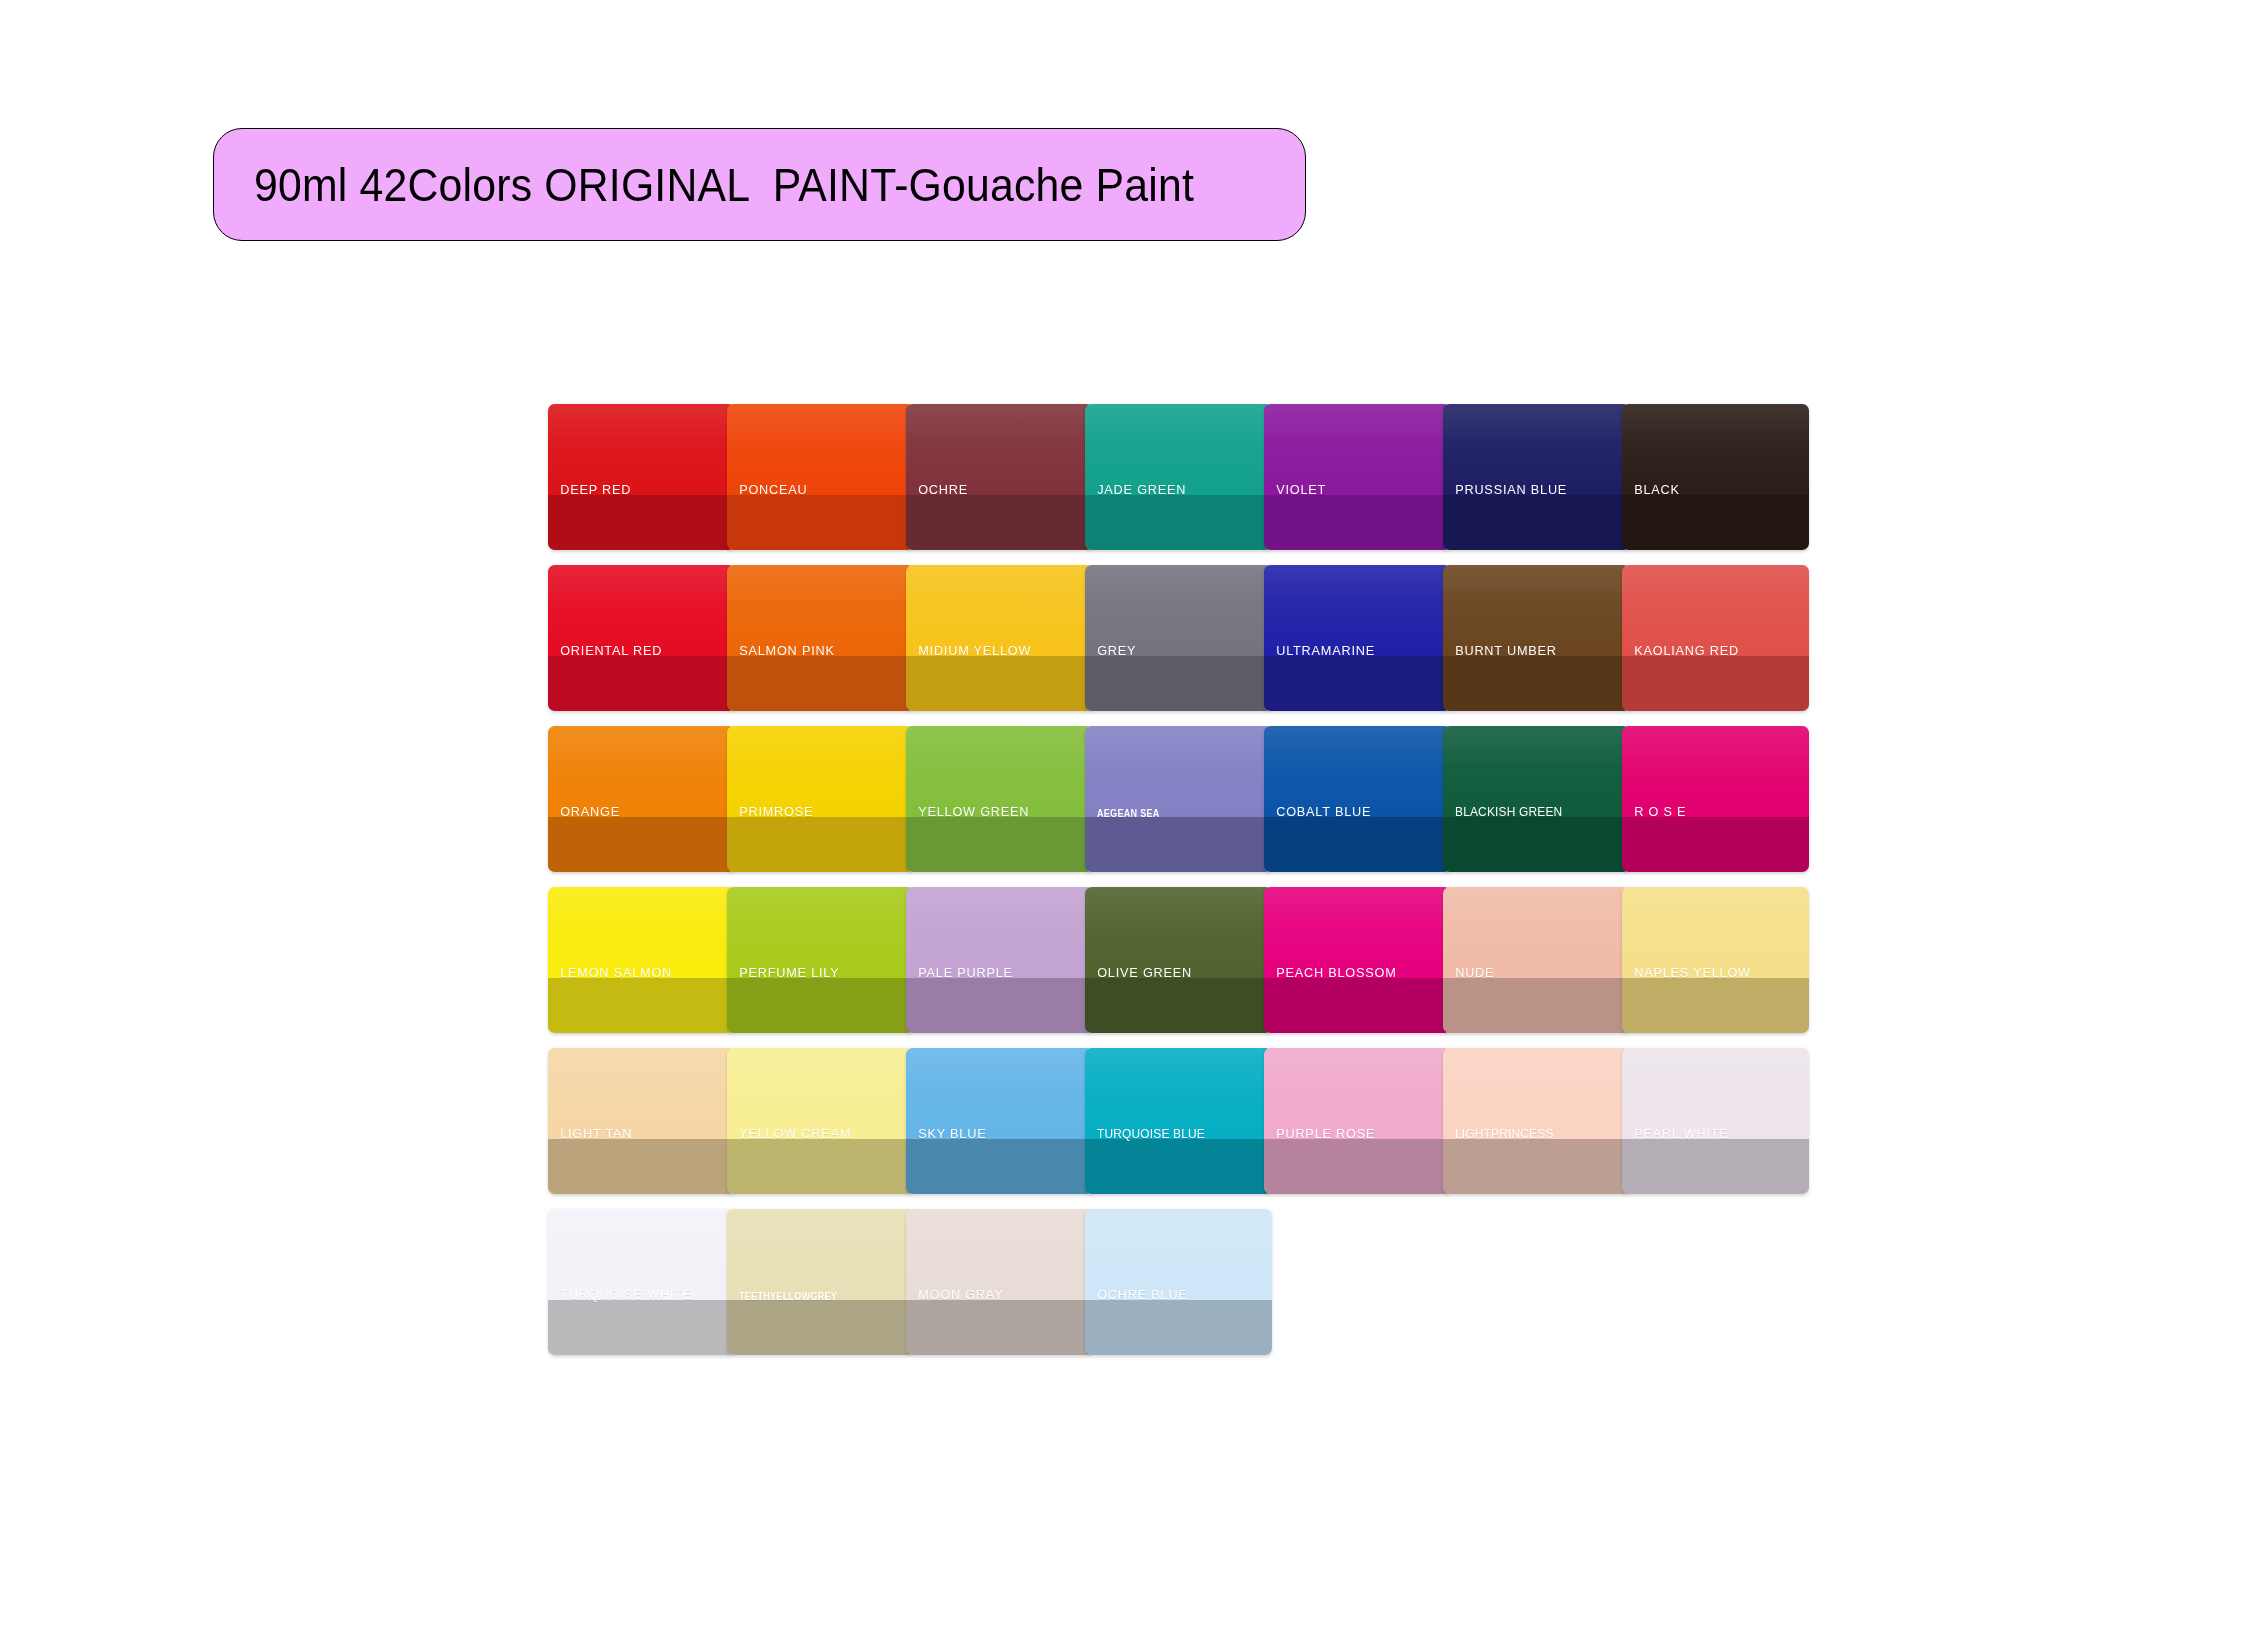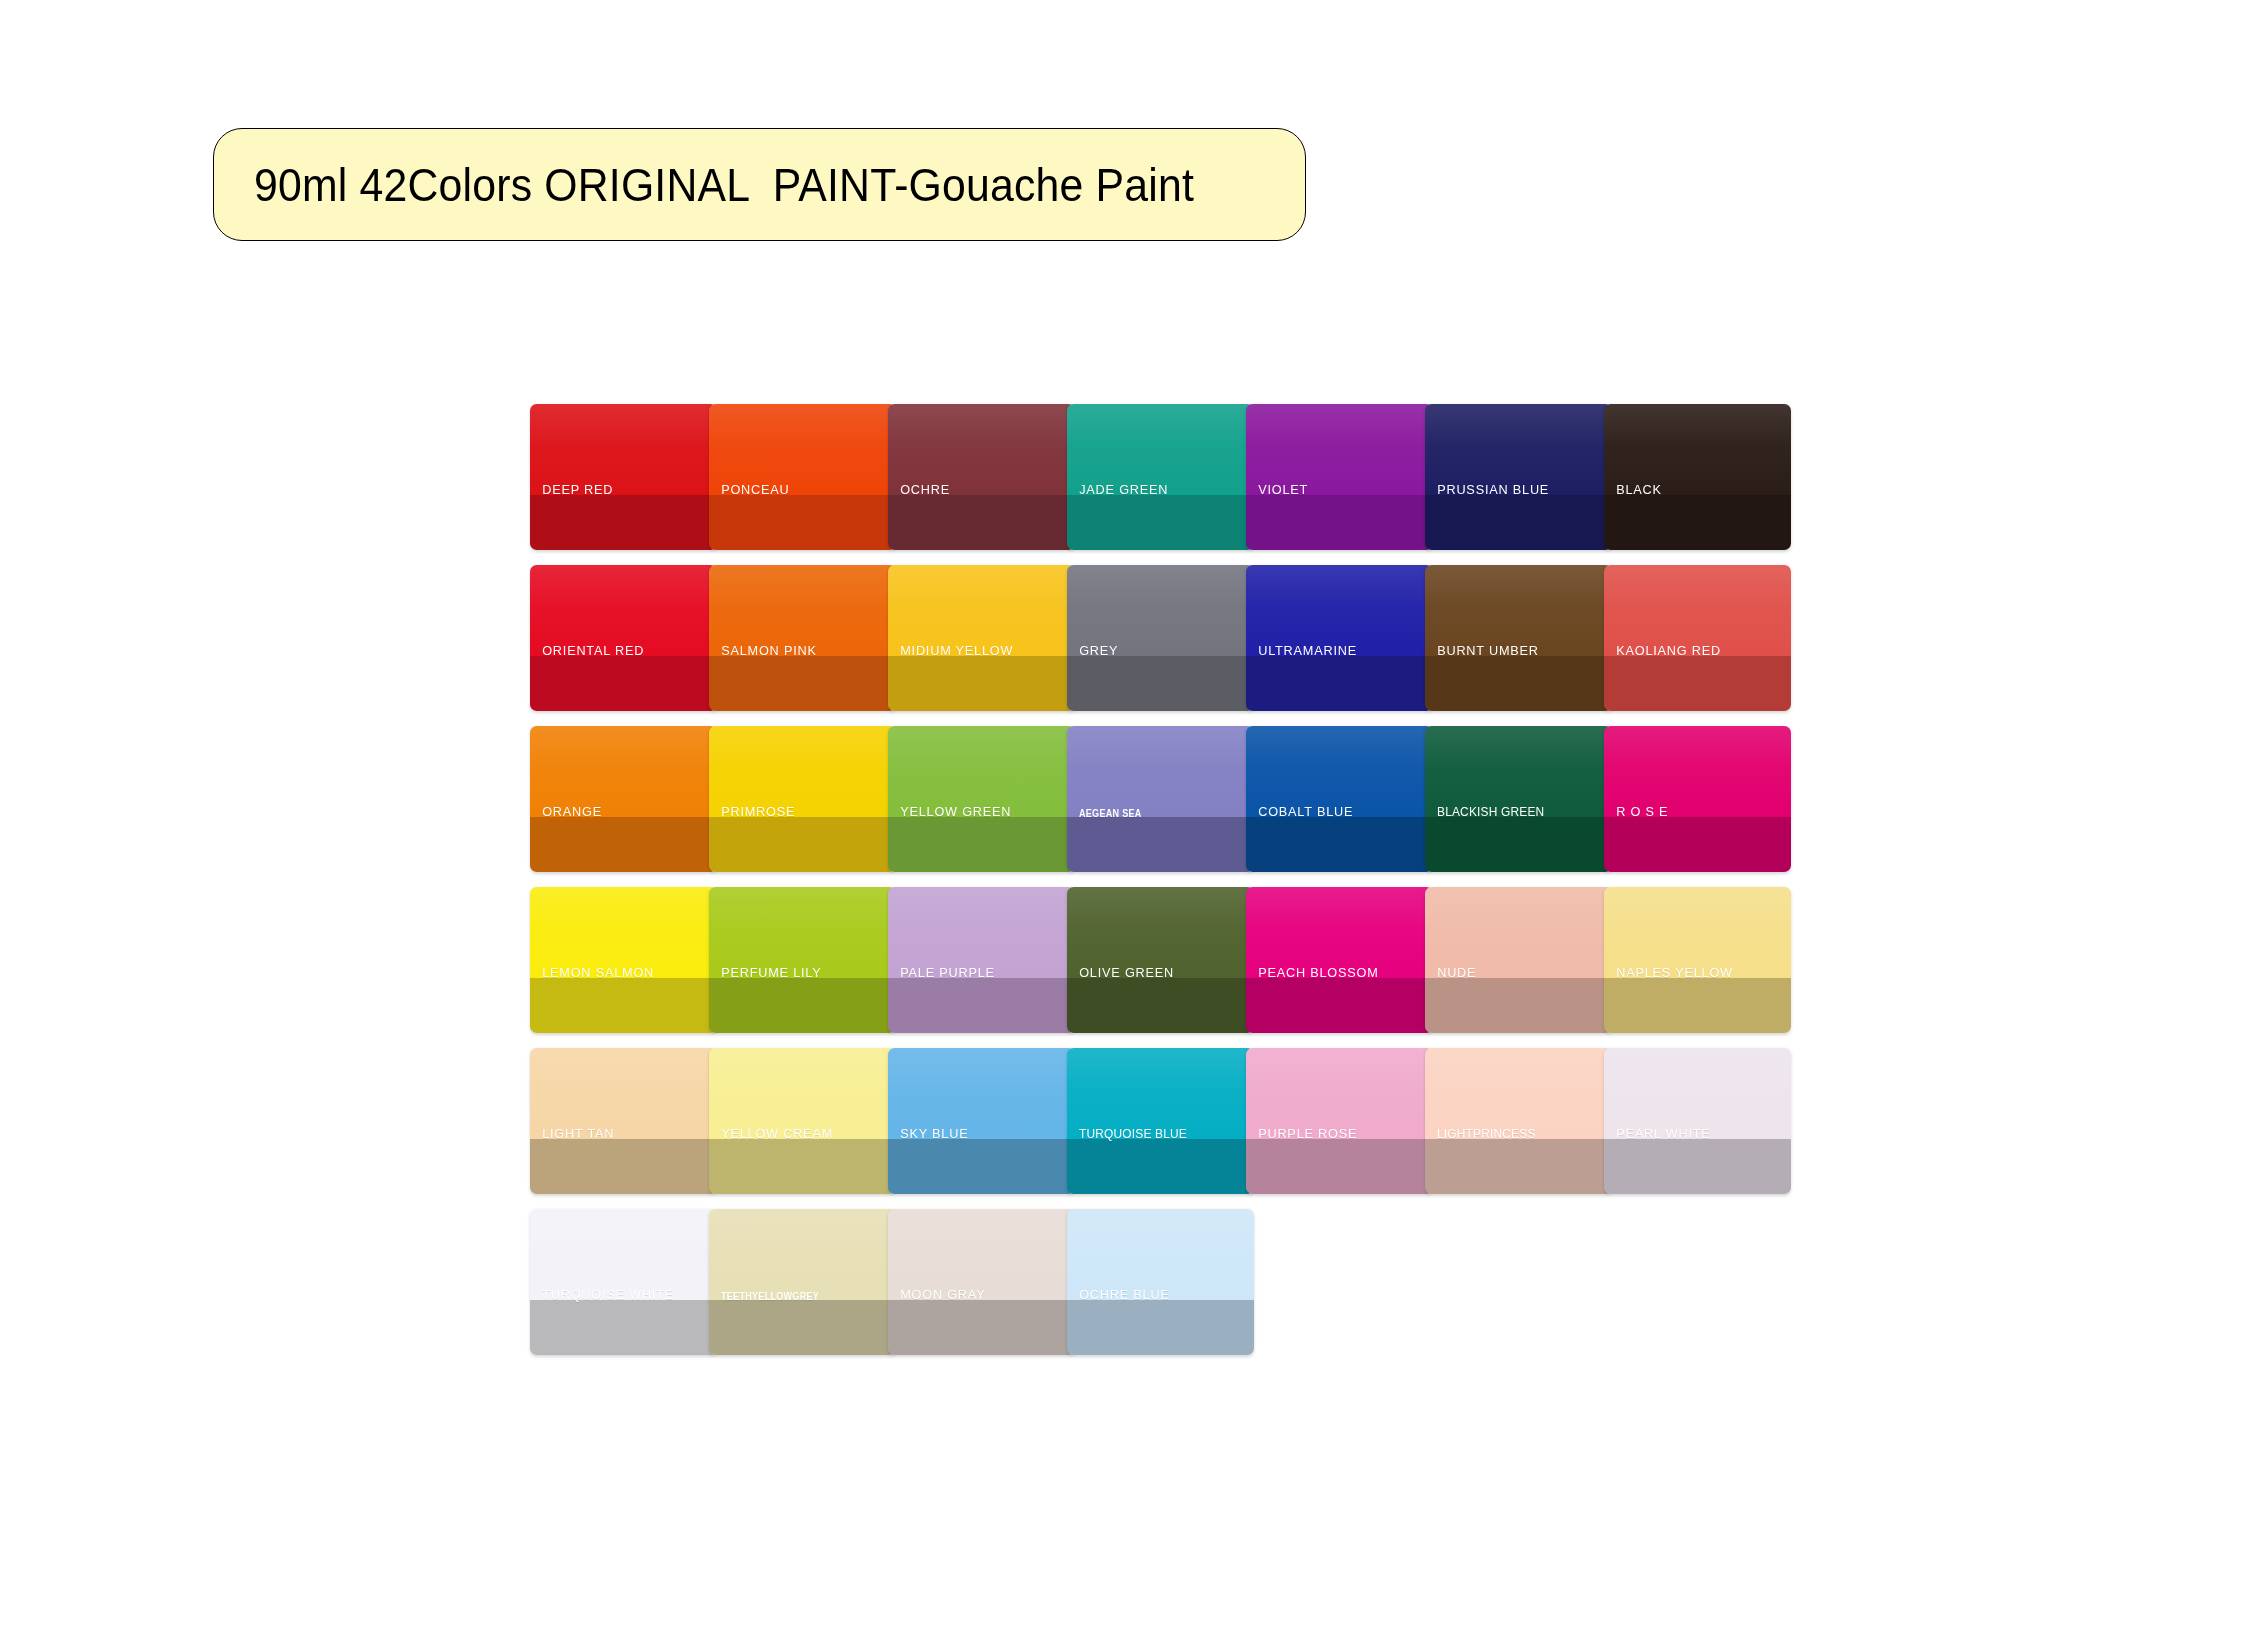--- a/index.html
+++ b/index.html
@@ -17,21 +17,21 @@
 
   
   #title-box {
     position: absolute;
     left: 213px;
     top: 128px;
     width: 1093px;
     height: 113px;
     border: 1.9px solid #000000;
     border-radius: 29px;
-    background: #fef9c3;
+    background: #f0abfc;
     box-sizing: border-box;
     display: flex;
     align-items: center;
   }
   #title-text {
     padding-left: 43px;
     font-family: "Liberation Sans", sans-serif;
     font-size: 46px;
     font-weight: 400;
     color: #000000;
@@ -53,20 +53,21 @@
     row-gap: 15px;
   }
 
   .swatch {
     position: relative;
     width: 187px;
     height: 146px;
     border-radius: 6.6px;
     overflow: hidden;
     box-shadow: 0 1.4px 3.3px rgba(0,0,0,0.16);
+    margin-left: 18px;
   }
   .swatch-top {
     position: absolute;
     left: 0;
     top: 0;
     width: 100%;
     height: 62%;
   }
   .swatch-bottom {
     position: absolute;

